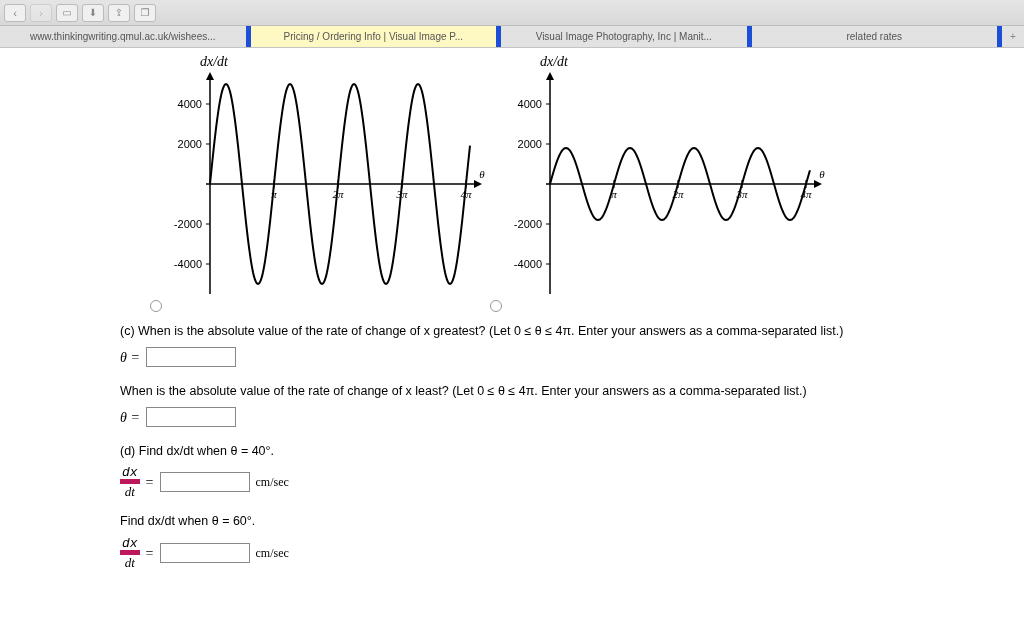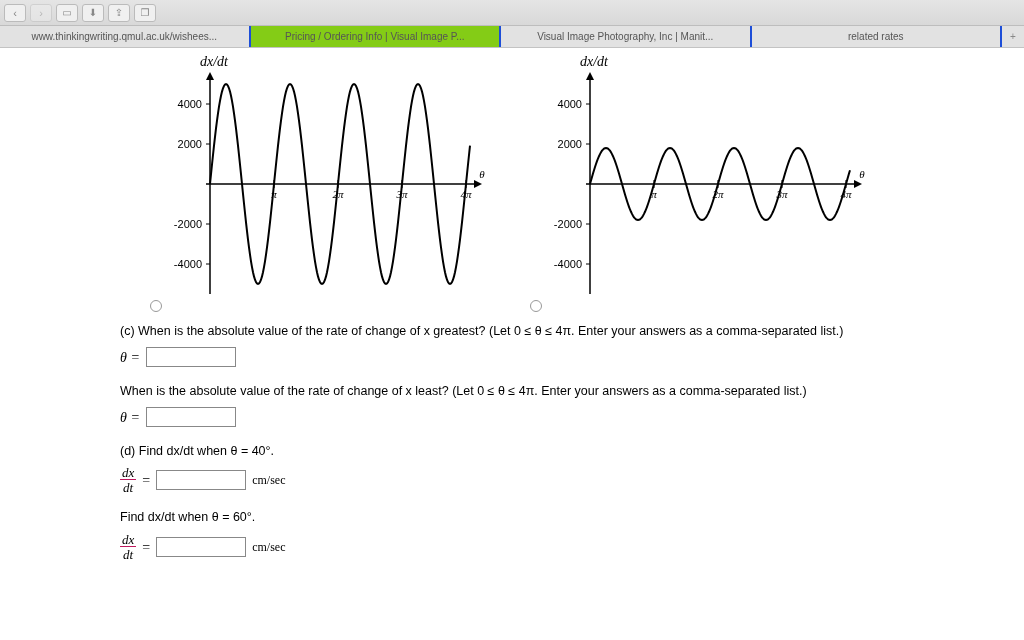--- a/index.html
+++ b/index.html
@@ -5,38 +5,38 @@
   * { margin:0; padding:0; box-sizing:border-box; }
   html,body { width:1024px; height:640px; font-family: Arial, Helvetica, sans-serif; background:#fff; overflow:hidden; }
   
   .chrome { background: linear-gradient(#e5e5e5,#d8d8d8); border-bottom:1px solid #bdbdbd; height:26px; display:flex; align-items:center; font-size:10px; color:#555; }
   .chrome .btn { width:22px; height:18px; margin-left:4px; border:1px solid #bbb; border-radius:3px; background:#f0f0f0; display:flex; align-items:center; justify-content:center; font-size:11px; color:#888;}
   .chrome .square { width:22px; height:18px; margin-left:4px; border:1px solid #bbb; border-radius:3px; background:#f0f0f0; display:flex; align-items:center; justify-content:center; font-size:10px; color:#888;}
   .addr { flex:1; height:20px; margin:0 8px 0 14px; border:1px solid #c7c7c7; border-radius:3px; background:#fafafa; display:flex; align-items:center; padding:0 8px; color:#666; font-size:10px;}
   .addr .reload{margin-left:auto; color:#999; font-size:12px;}
   .addr .globe{width:12px;height:12px;border-radius:50%;background:#444;margin-right:6px;}
   .tabs { background:#e2e2e2; border-bottom:1px solid #c3c3c3; height:22px; display:flex; font-size:10px; color:#555;}
-  .tab { flex:1; border-right:2px solid #1d4ed8; display:flex; align-items:center; justify-content:center; padding:0 6px; white-space:nowrap; overflow:hidden; text-overflow:ellipsis; }
-  .tab.active { background:#84cc16; }
+  .tab { flex:1; border-right:5px solid #1d4ed8; display:flex; align-items:center; justify-content:center; padding:0 6px; white-space:nowrap; overflow:hidden; text-overflow:ellipsis; }
+  .tab.active { background:#fef9c3; }
   .plus { width:22px; display:flex; align-items:center; justify-content:center; color:#888;}
   
   .page { padding:6px 0 0 0; font-size:12px; color:#000; }
-  .graphs { display:flex; gap:40px; padding:0 0 0 150px; }
+  .graphs { display:flex; padding:0 0 0 150px; }
   .graph-wrap { position:relative; width:340px; height:250px; }
   .ylabel { position:absolute; top:0; left:50px; font-style:italic; font-family:'Times New Roman',serif; font-size:14px; }
   .graph-wrap .radio { position:absolute; left:0px; bottom:-8px; width:12px; height:12px; border:1px solid #999; border-radius:50%; background:#fff; }
   svg.plot { display:block; }
   
   .questions { padding:18px 0 0 120px; font-size:12.5px; line-height:1.5; max-width:860px;}
   .qrow { margin-bottom:14px; }
   .var { font-family:'Times New Roman',serif; font-style:italic; font-size:14px;}
   .eq { font-family:'Times New Roman',serif; font-size:14px; display:inline-flex; align-items:center; gap:6px; margin-top:6px;}
   input.ans { width:90px; height:20px; border:1px solid #888; background:#fff; font-size:12px; padding:0 3px;}
   .frac { display:inline-flex; flex-direction:column; align-items:center; font-family:'Times New Roman',serif; font-style:italic; font-size:13px; line-height:1; }
-  .frac .num { border-bottom:1px solid #be185d; padding:0 2px; }
+  .frac .num { border-bottom:5px solid #be185d; padding:0 2px;font-family:Liberation Mono, monospace; }
   .frac .den { padding-top:1px; }
   .unit { font-size:12px; }
 </style>
 </head>
 <body>
 
 <div class="chrome">
   <div class="btn">‹</div>
   <div class="btn" style="opacity:.45">›</div>
   <div class="square">▭</div>

